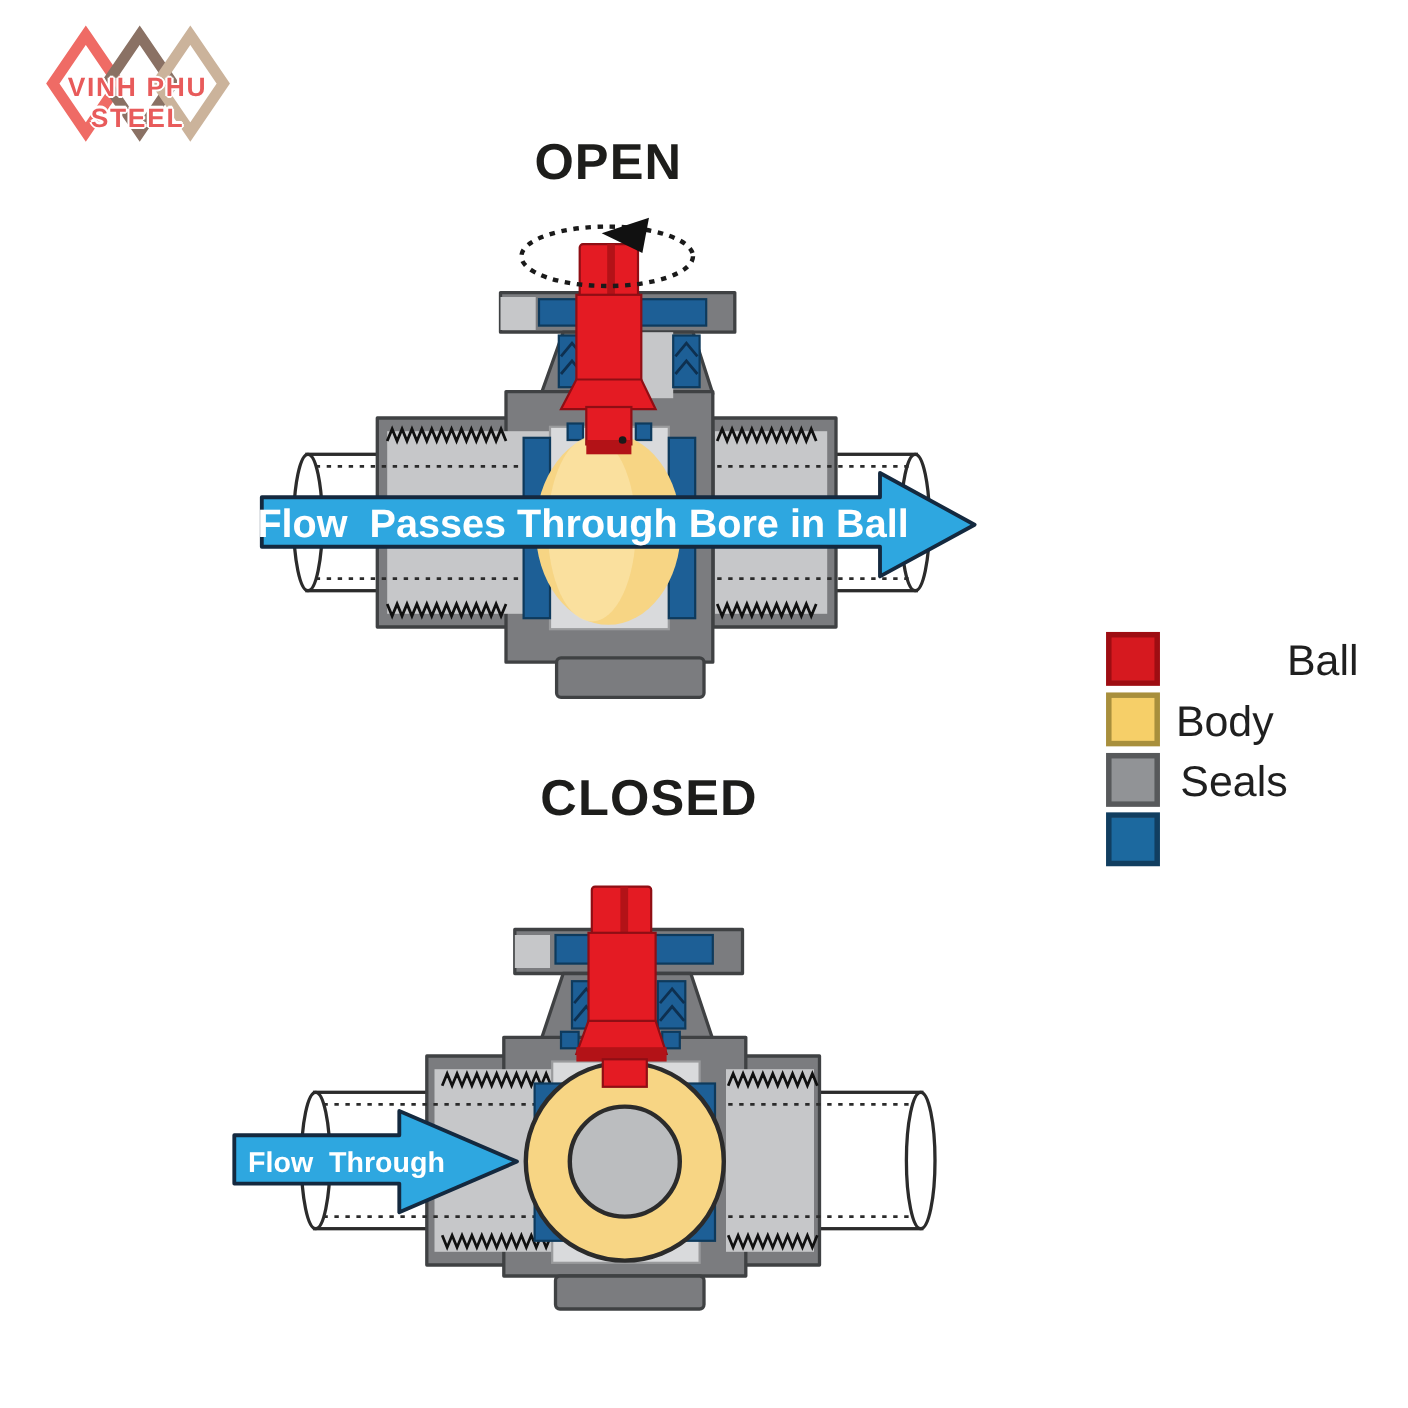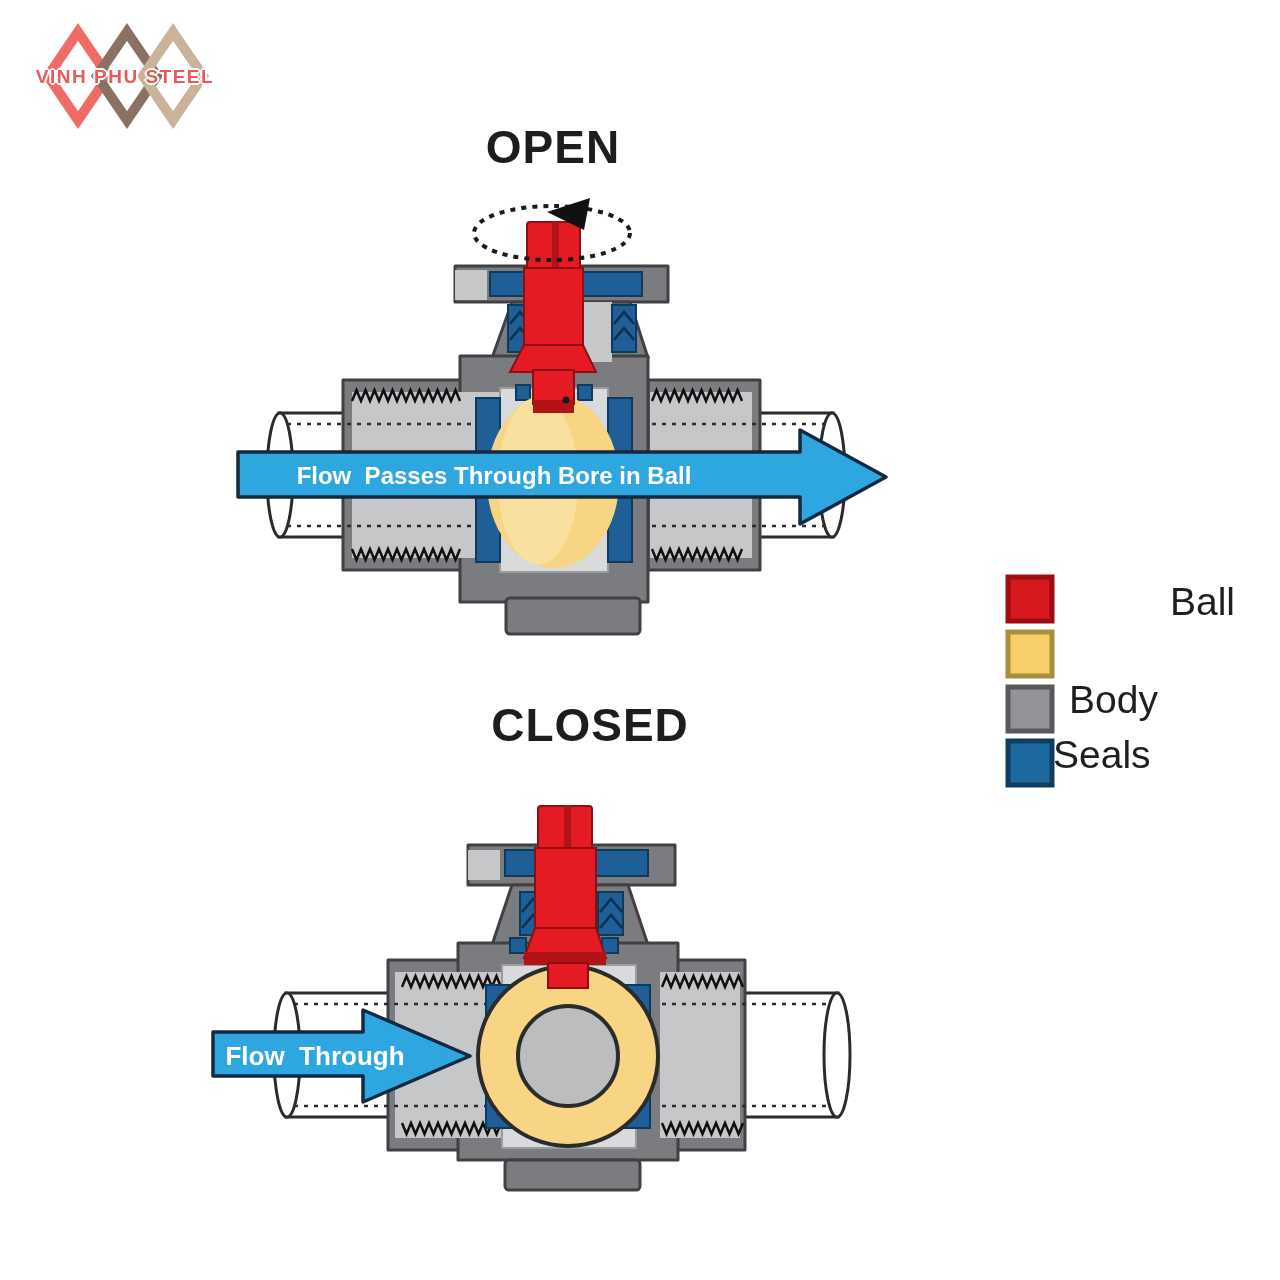--- a/index.html
+++ b/index.html
@@ -5,23 +5,23 @@
   html,body{margin:0;padding:0;background:#ffffff;}
   .canvas{position:relative;width:1280px;height:1280px;background:#ffffff;overflow:hidden;
           font-family:"Liberation Sans", sans-serif;}
   .abs{position:absolute;}
   #scene{position:absolute;left:0;top:0;}
   .section-title{position:absolute;text-align:center;font-weight:700;color:#1d1d1b;
                  font-size:46px;letter-spacing:1px;line-height:50px;}
   #open-title{left:403px;top:122px;width:300px;}
   #closed-title{left:440px;top:700px;width:300px;}
   .flow-text{position:absolute;color:#ffffff;font-weight:700;text-align:center;white-space:pre;}
-  #open-flow-text{left:234px;top:457px;width:520px;font-size:24px;line-height:38px;}
+  #open-flow-text{left:234px;top:457px;width:520px;font-size:36px;line-height:38px;}
   #closed-flow-text{left:225px;top:1038px;width:180px;font-size:26px;line-height:36px;}
-  #logo-text{left:28px;top:66px;width:194px;text-align:center;font-weight:700;font-size:19px;
+  #logo-text{left:28px;top:66px;width:194px;text-align:center;font-weight:700;font-size:24px;
              letter-spacing:1.5px;color:#e85b5b;
              text-shadow:-2px 0 0 #fff,2px 0 0 #fff,0 -2px 0 #fff,0 2px 0 #fff,
                          -1px -1px 0 #fff,1px 1px 0 #fff,1px -1px 0 #fff,-1px 1px 0 #fff;}
   .legend{position:absolute;left:1005px;top:574px;width:230px;}
   .legend-row{display:flex;align-items:center;gap:16px;height:55px;}
   .legend-label{font-size:39px;color:#1f1f1f;line-height:44px;}
 </style>
 </head>
 <body>
 
@@ -201,21 +201,21 @@
   <div id="open-title" class="section-title">OPEN</div>
   <div id="open-flow-text" class="flow-text">Flow  Passes Through Bore in Ball</div>
 
   <div id="closed-title" class="section-title">CLOSED</div>
   <div id="closed-flow-text" class="flow-text">Flow  Through</div>
 
   <div class="legend">
     <div class="legend-row" style="padding-left:64px;justify-content:flex-end;">
       <span class="legend-label">Ball</span>
     </div>
-    <div class="legend-row" style="padding-left:64px;margin-top:43px;">
+    <div class="legend-row" style="padding-left:64px;">
       <span class="legend-label">Body</span>
     </div>
-    <div class="legend-row" style="padding-left:48px;">
+    <div class="legend-row" style="padding-left:68px;">
       <span class="legend-label">Seals</span>
     </div>
   </div>
 
 </div>
 
 </body></html>

